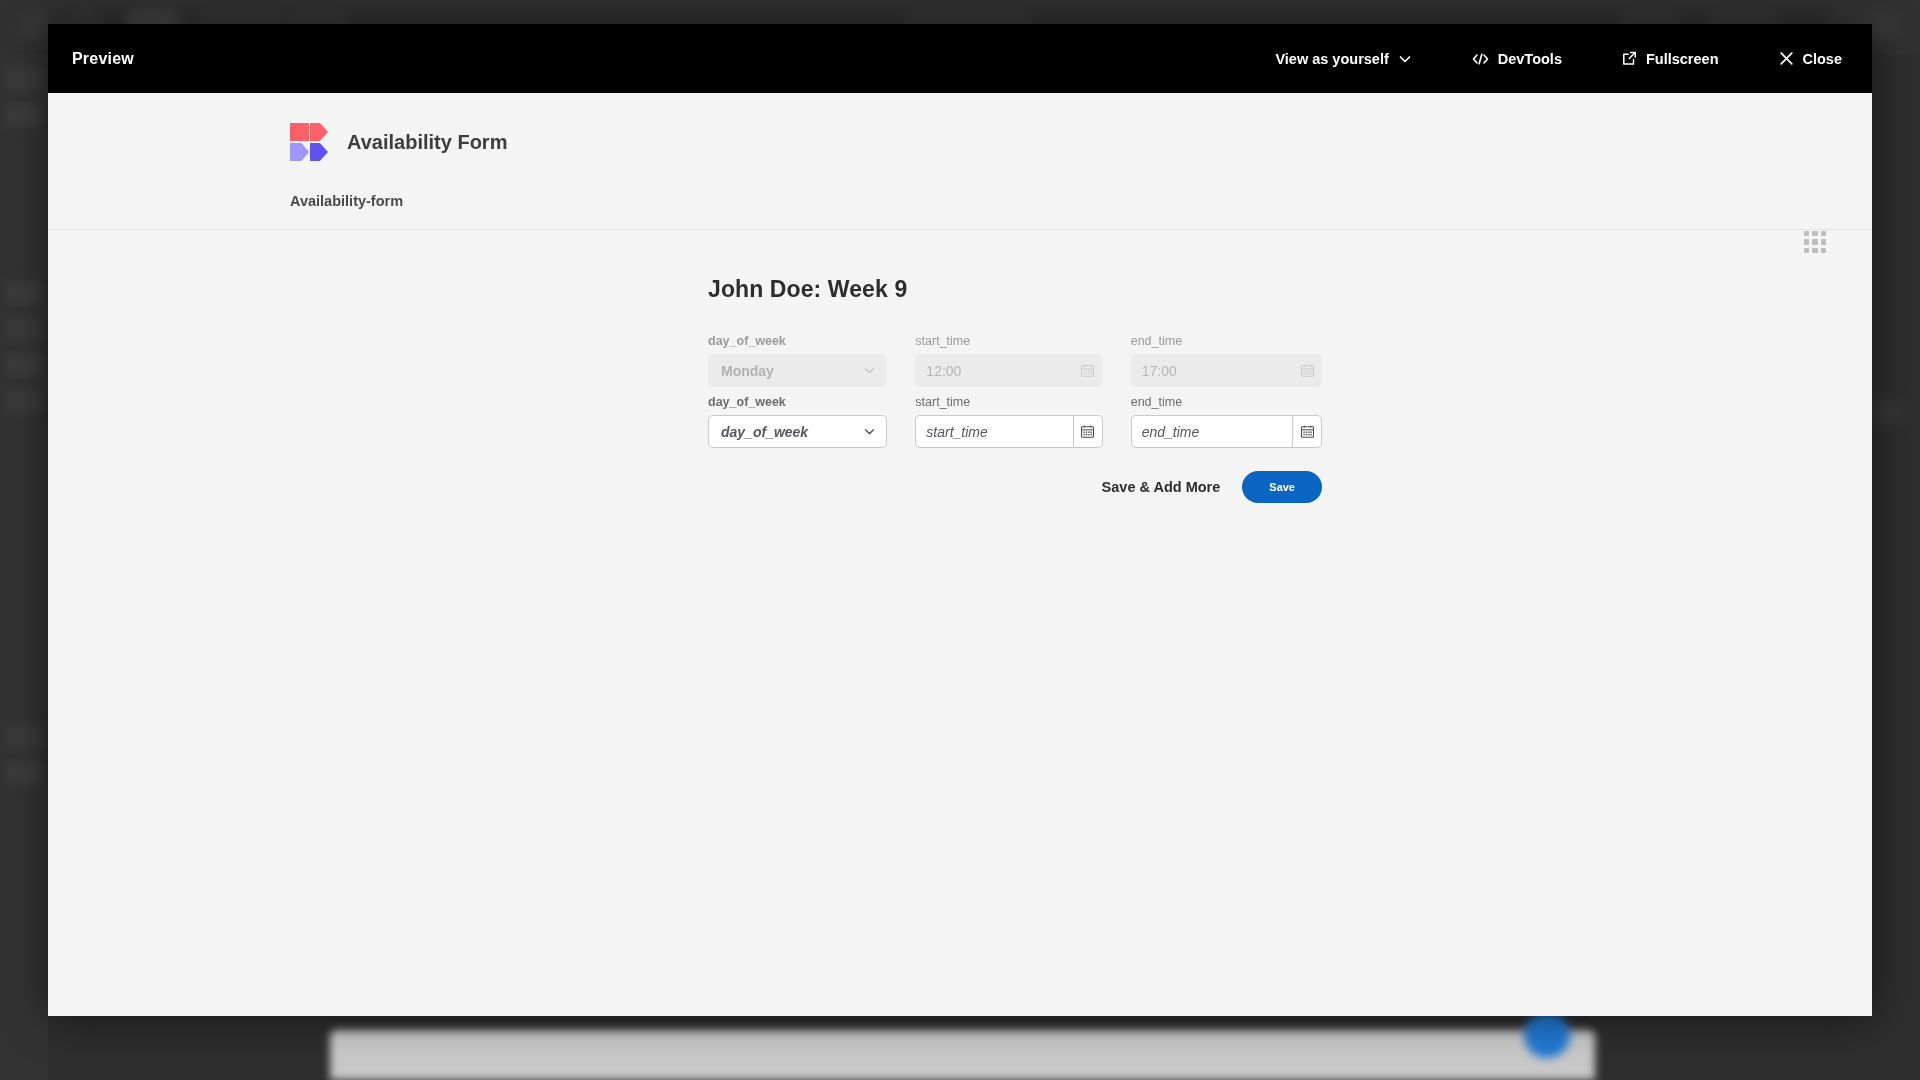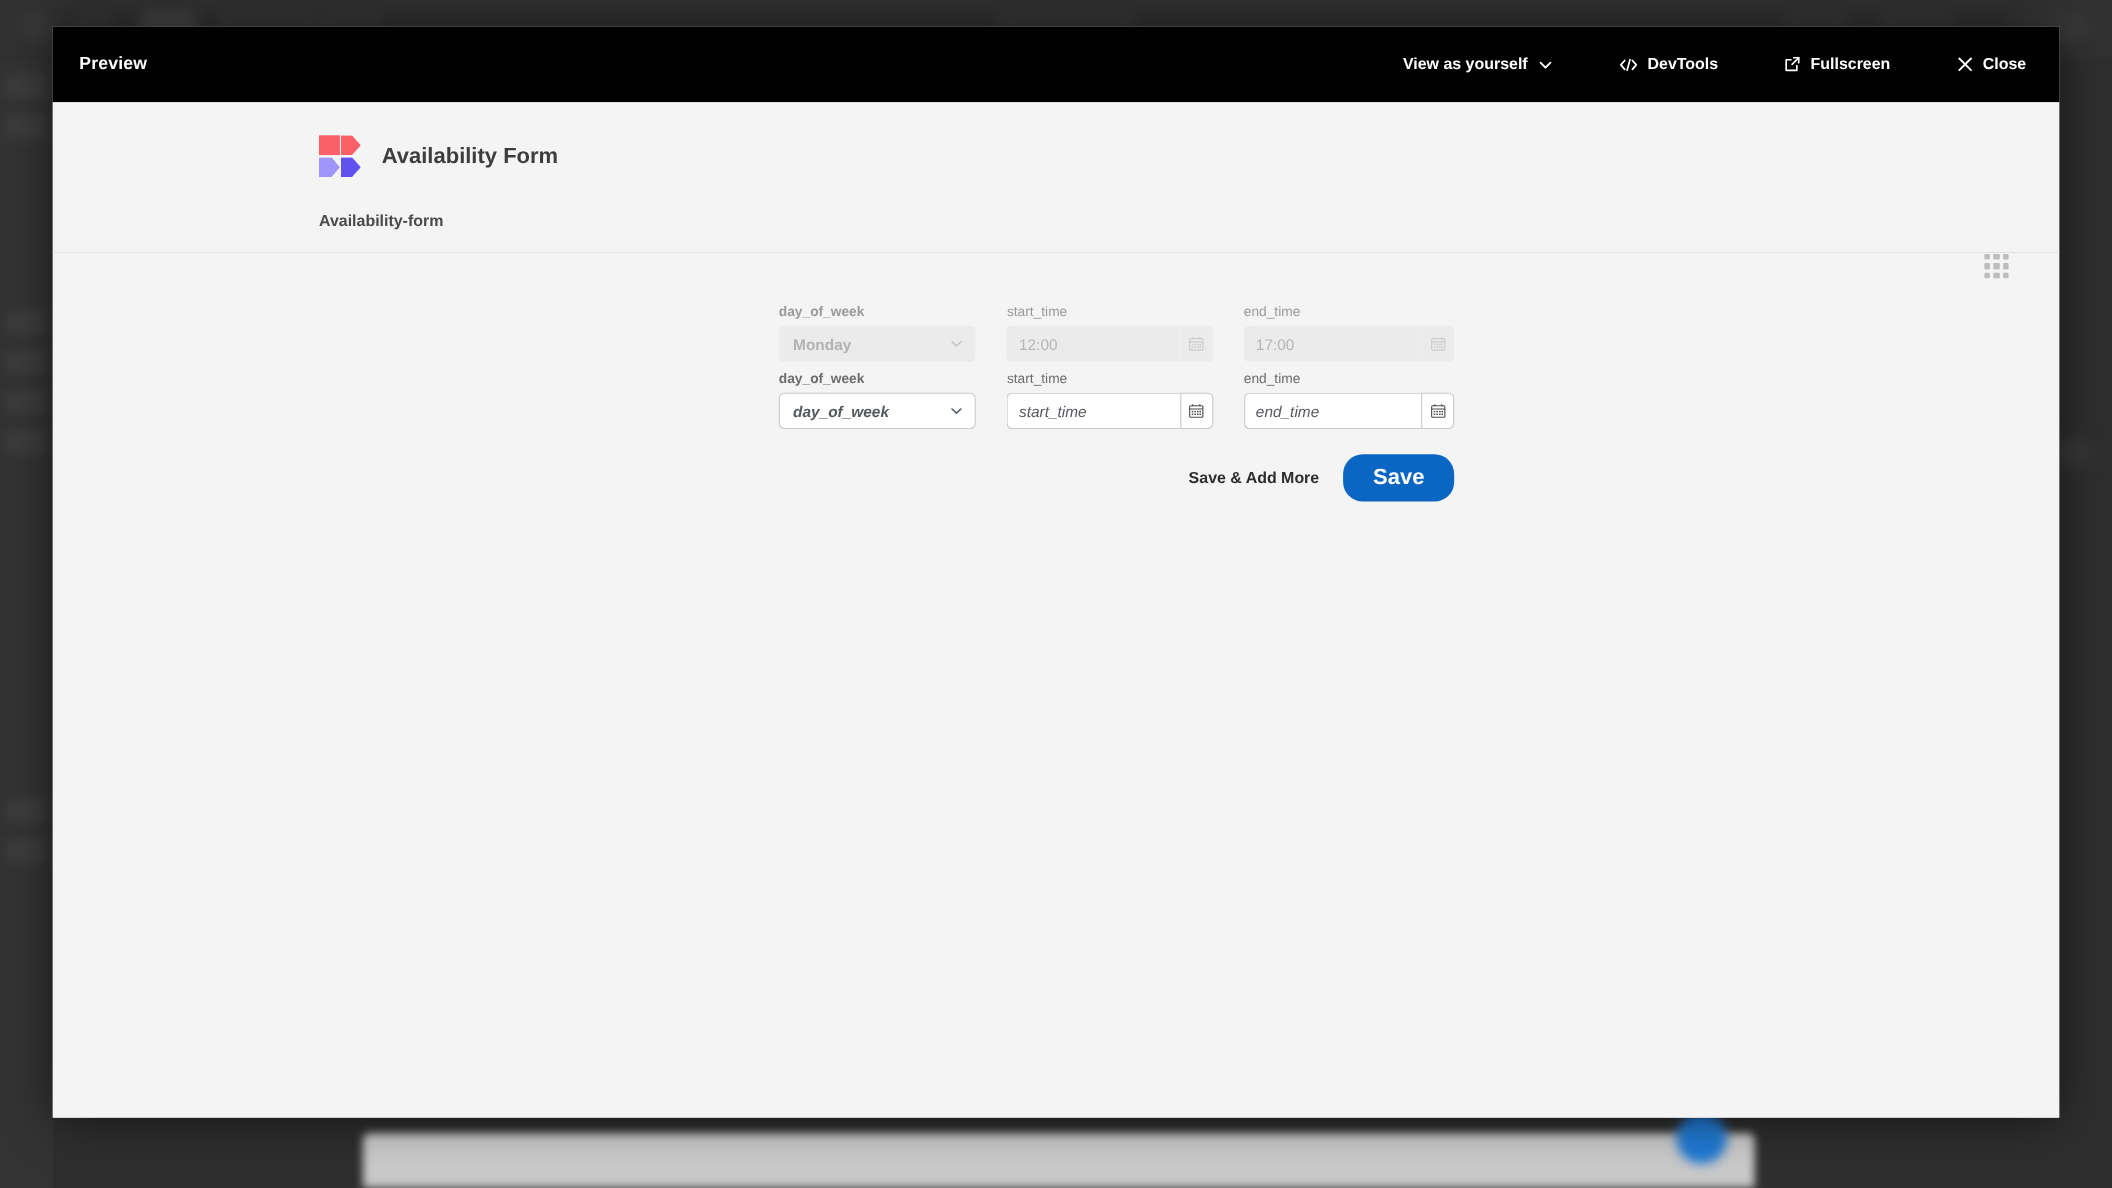--- a/index.html
+++ b/index.html
@@ -180,21 +180,21 @@
     display: flex; align-items: center; justify-content: flex-end;
     gap: 22px; margin-top: 23px; padding-right: 0;
   }
   #save-add-more-button {
     font-size: 14.5px; font-weight: bold; color: #2d2d2d;
     background: none; border: none; cursor: pointer;
     font-family: "Liberation Sans", sans-serif;
   }
   #save-button {
     background: #0a66c2; color: #fff;
-    font-size: 20px; font-weight: bold;
+    font-size: 11px; font-weight: bold;
     border: none; border-radius: 18px;
     padding: 10px 27px; cursor: pointer;
     font-family: "Liberation Sans", sans-serif;
     text-align: right;
   }
 </style>
 </head>
 <body>
 
 <div id="backdrop">
@@ -291,20 +291,21 @@
         <i></i>
         <i></i>
         <i></i>
         <i></i>
         <i></i>
     </div>
   </div>
 
   <div id="form-body">
     <div id="form-inner">
+      <div id="form-title">John Doe: Week 9</div>
 
       <div class="form-row row-disabled">
         <div class="field c1">
           <div class="field-label">day_of_week</div>
           <div class="ctl">
             <div class="sel">
               <span class="txt">Monday</span>
               <span class="chev">
                 <svg width="13" height="13" viewBox="0 0 13 13" fill="none" stroke="currentColor" stroke-width="1.4" stroke-linecap="round" stroke-linejoin="round">
                     <polyline points="2.5,4.8 6.5,8.6 10.5,4.8"></polyline>

